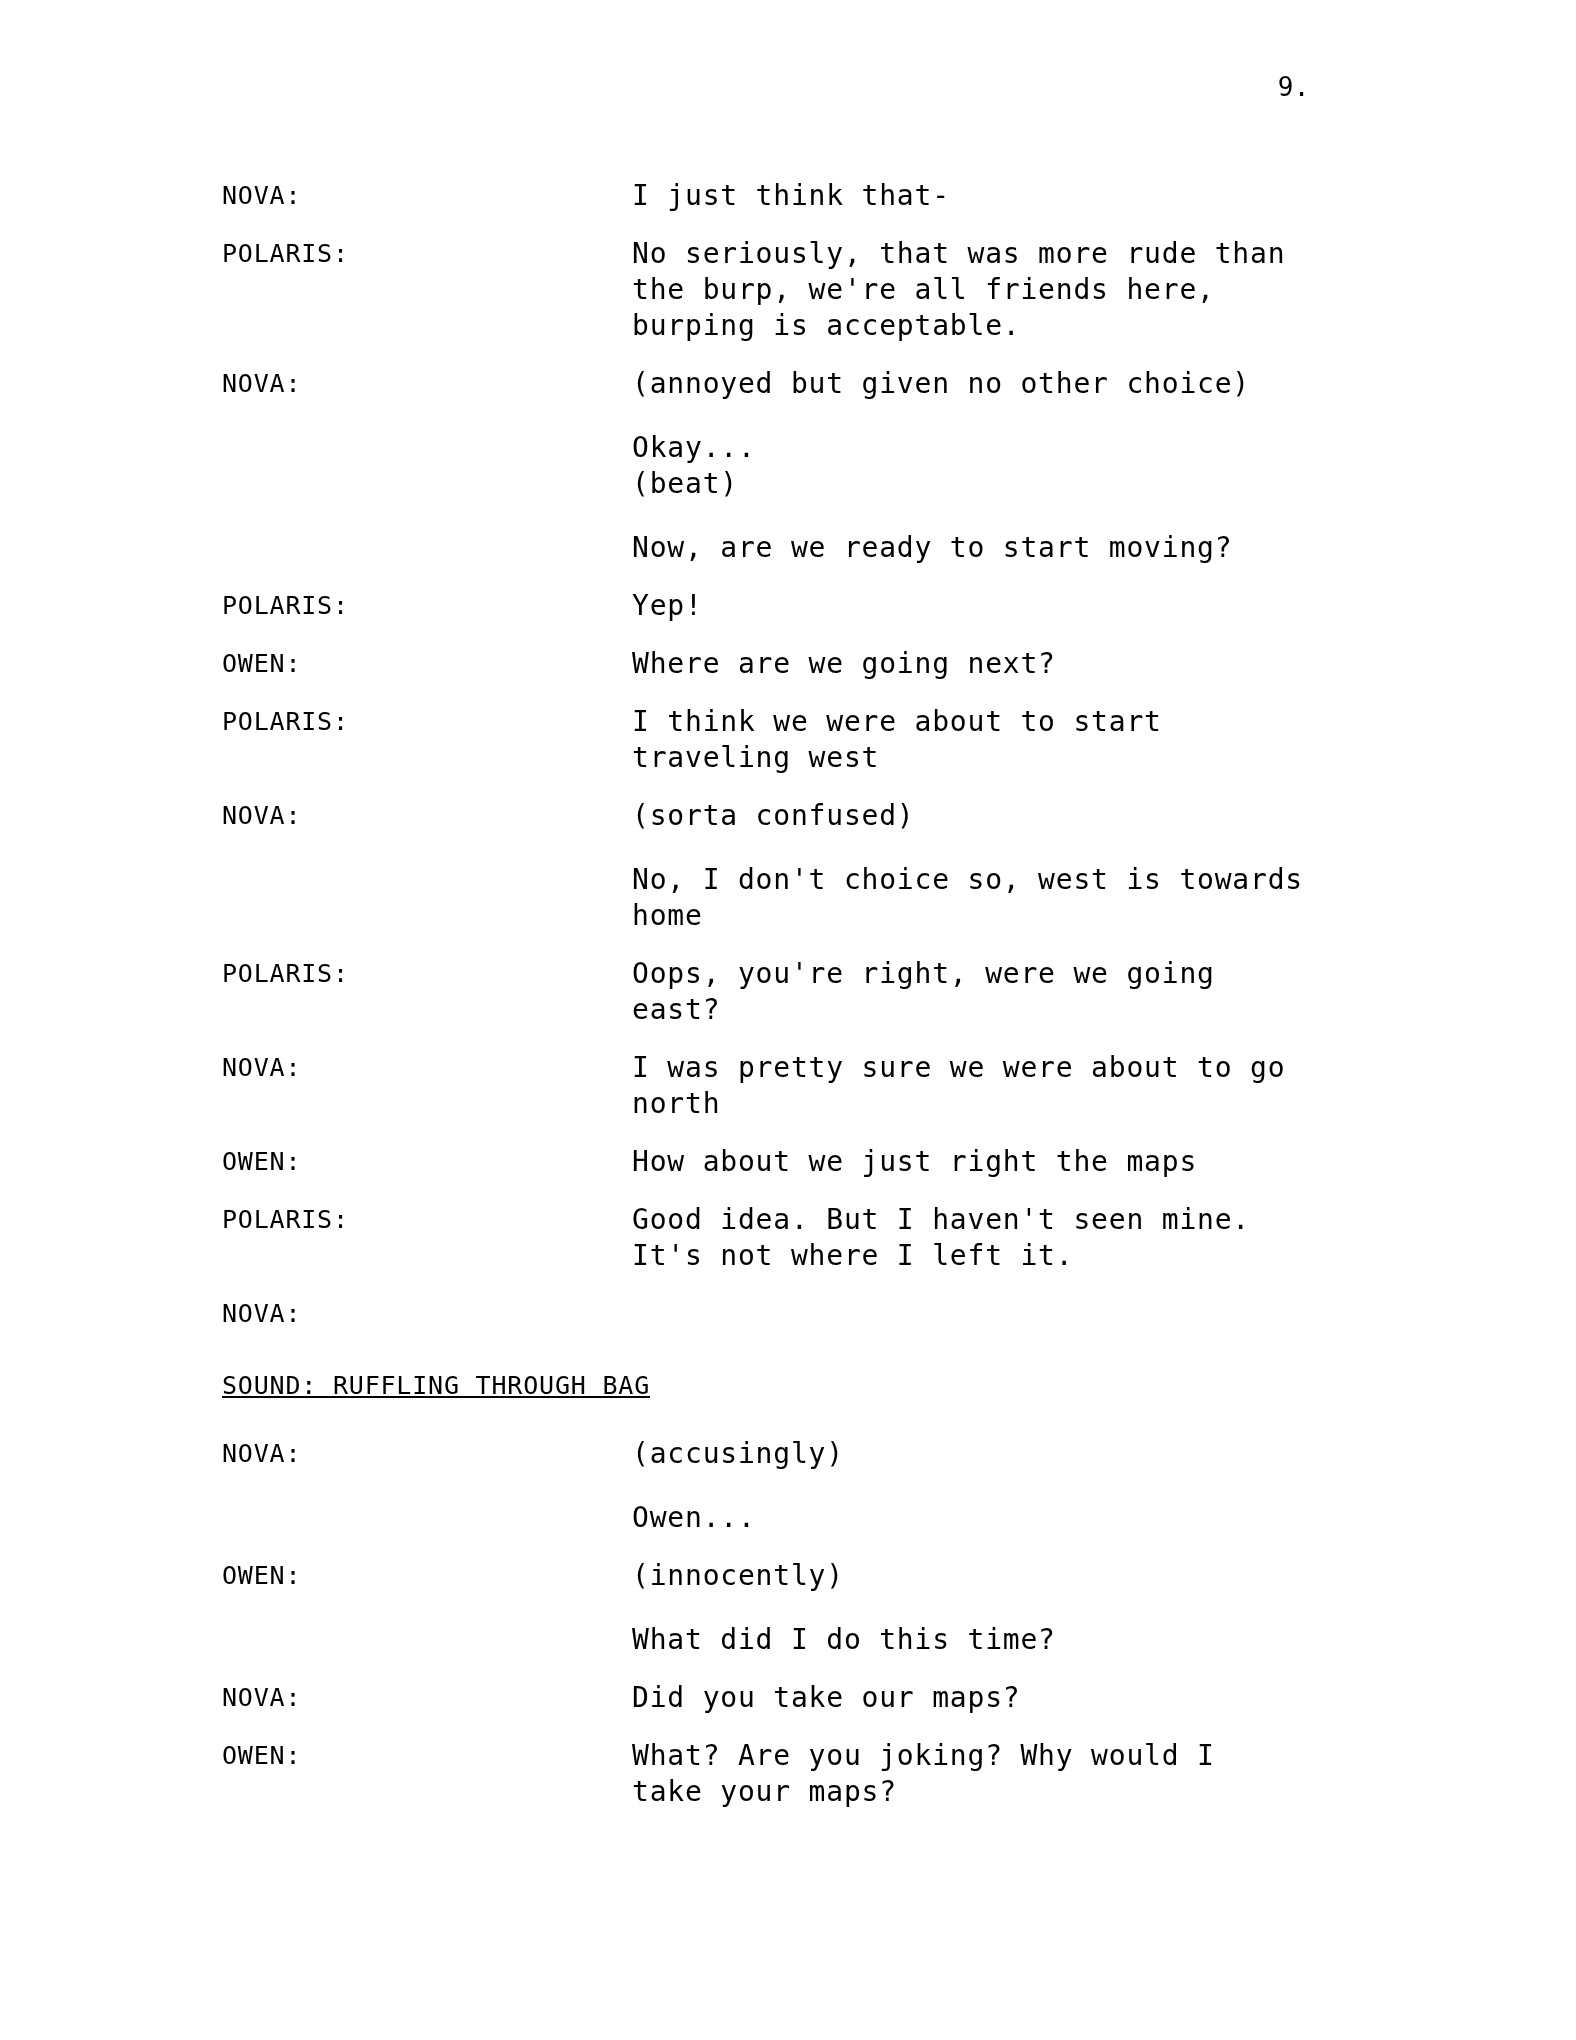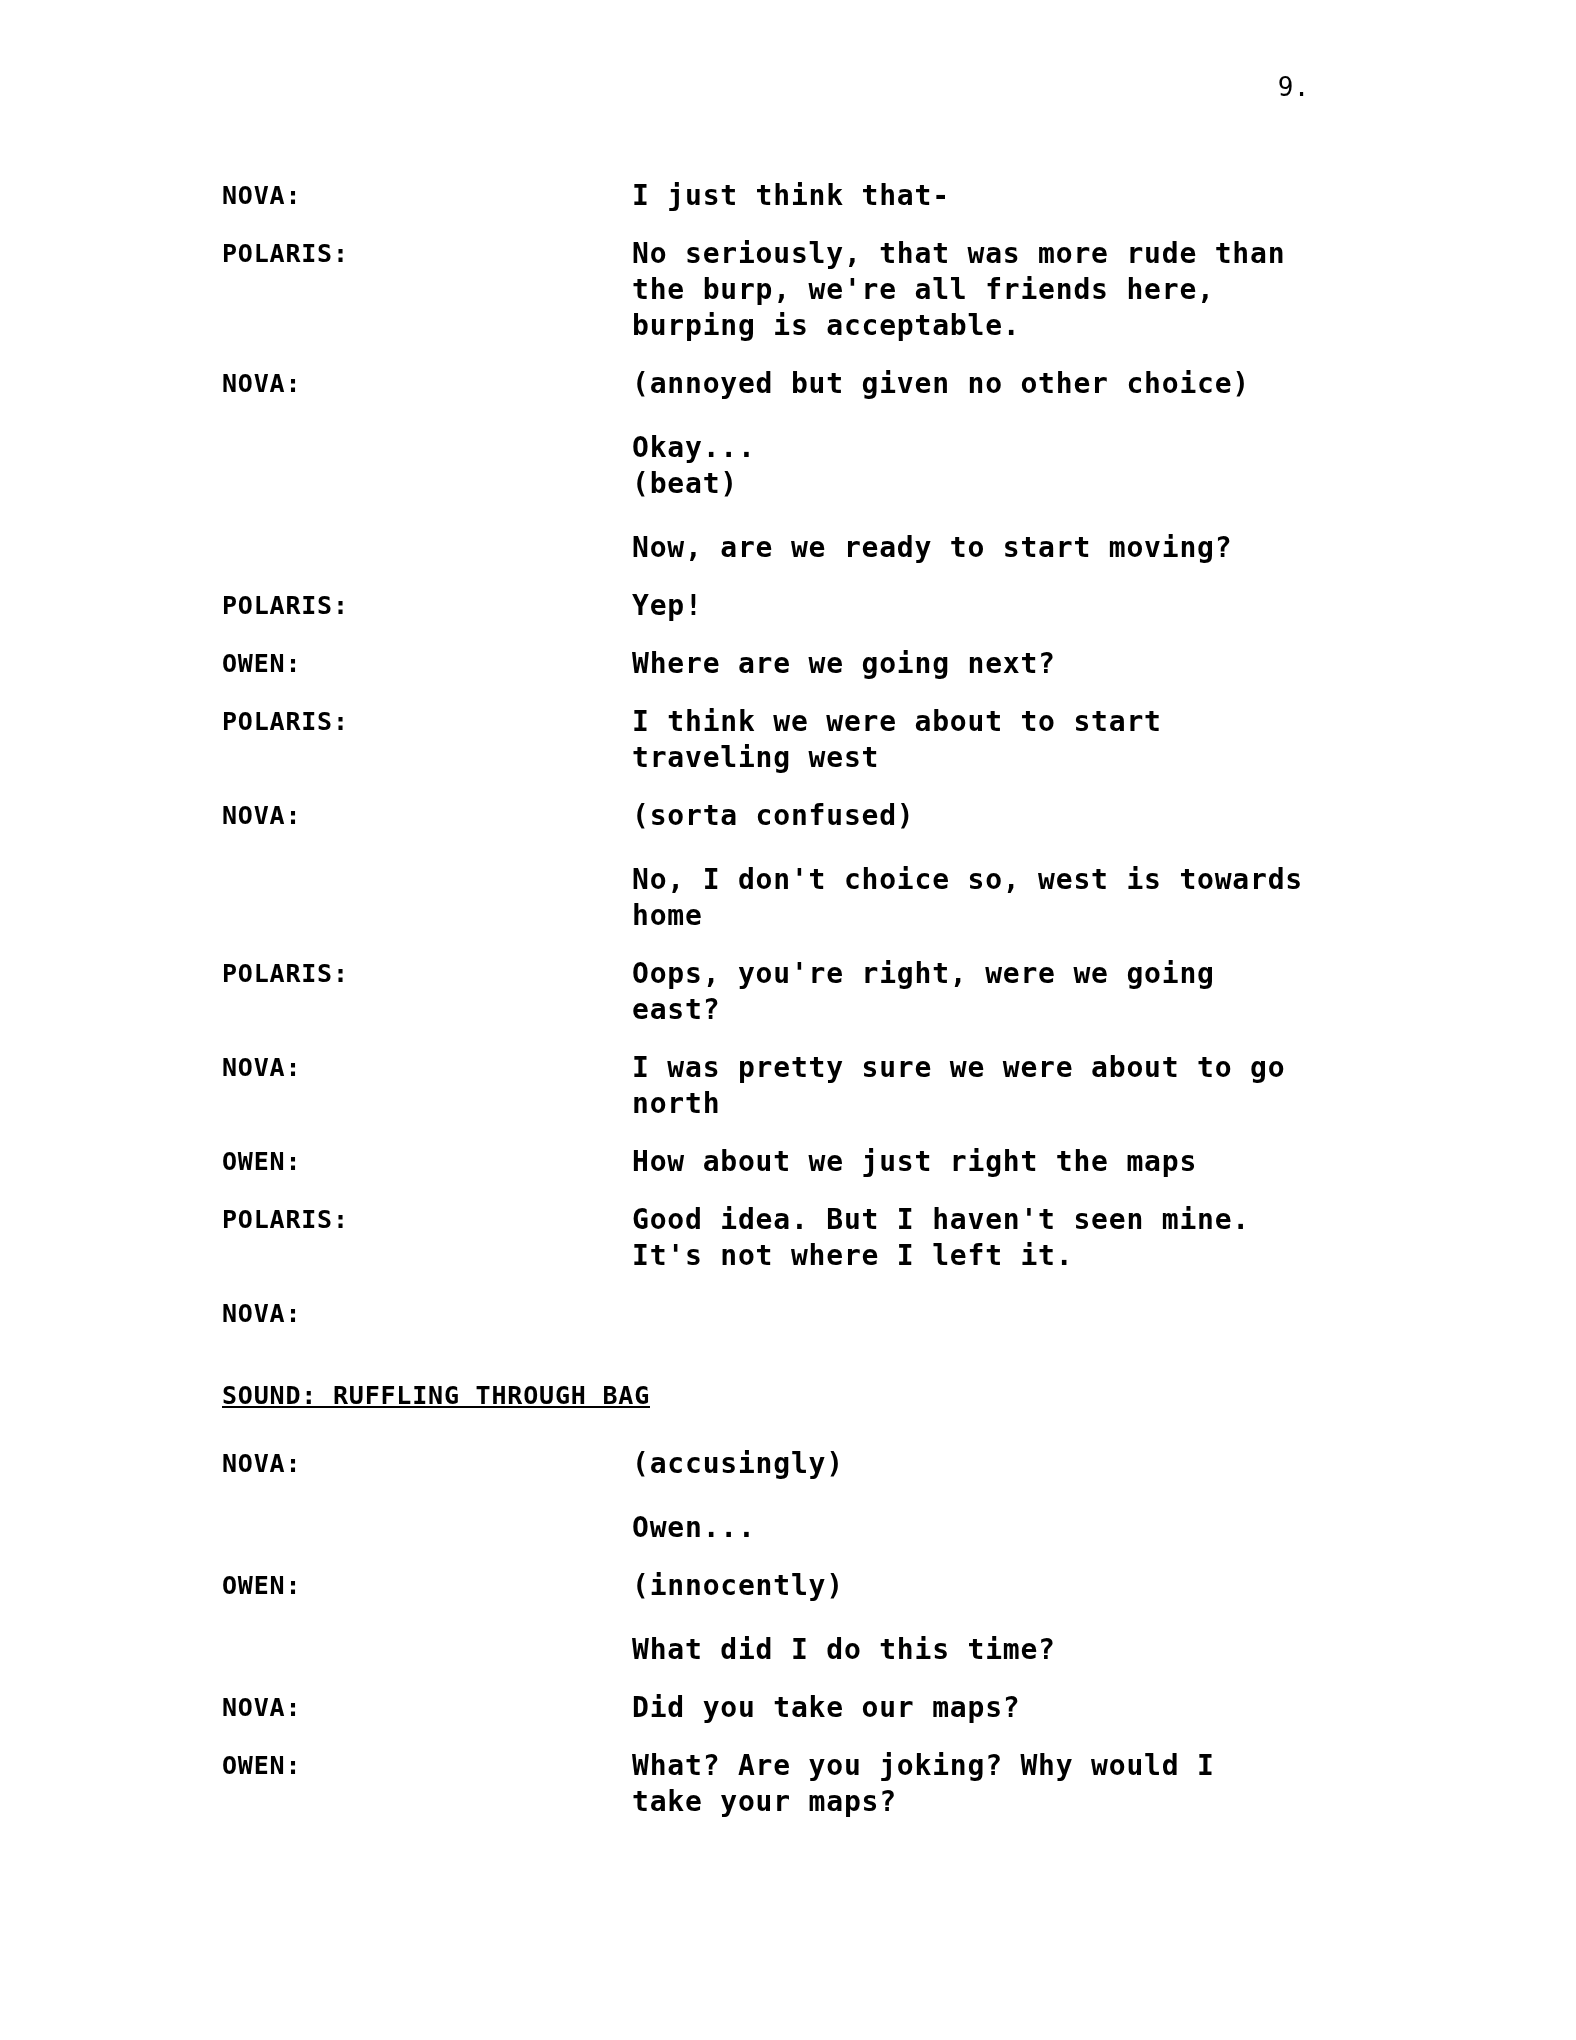--- a/index.html
+++ b/index.html
@@ -25,21 +25,20 @@
     top: 72px;
     right: 266px;
     font-size: 26px;
     letter-spacing: 0.5px;
   }
   .script {
     position: absolute;
     left: 222px;
     top: 178px;
     width: 1120px;
-    font-weight: bold;
   }
   .block {
     display: flex;
     align-items: flex-start;
     margin-bottom: 22px;
   }
   .speaker {
     width: 410px;
     flex: 0 0 410px;
     font-size: 25px;
@@ -57,21 +56,21 @@
     white-space: pre-wrap;
   }
   .line.gap {
     margin-top: 28px;
   }
   .sound-cue {
     font-size: 25px;
     line-height: 36px;
     letter-spacing: 0.8px;
     text-decoration: underline;
-    margin-top: 46px;
+    margin-top: 36px;
     margin-bottom: 32px;
     white-space: pre;
   }
 </style>
 </head>
 <body>
 
 <div class="page">
   <div class="page-number">9.</div>
   <div class="script">

